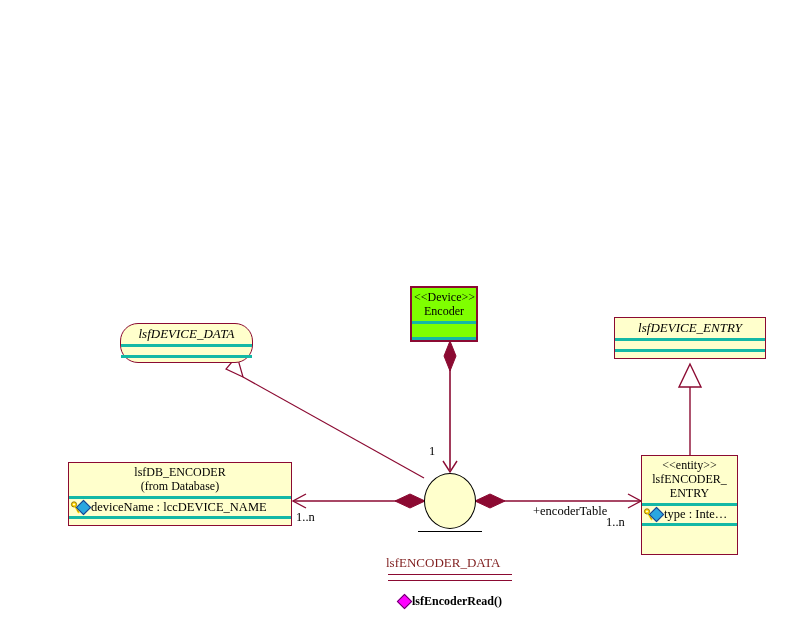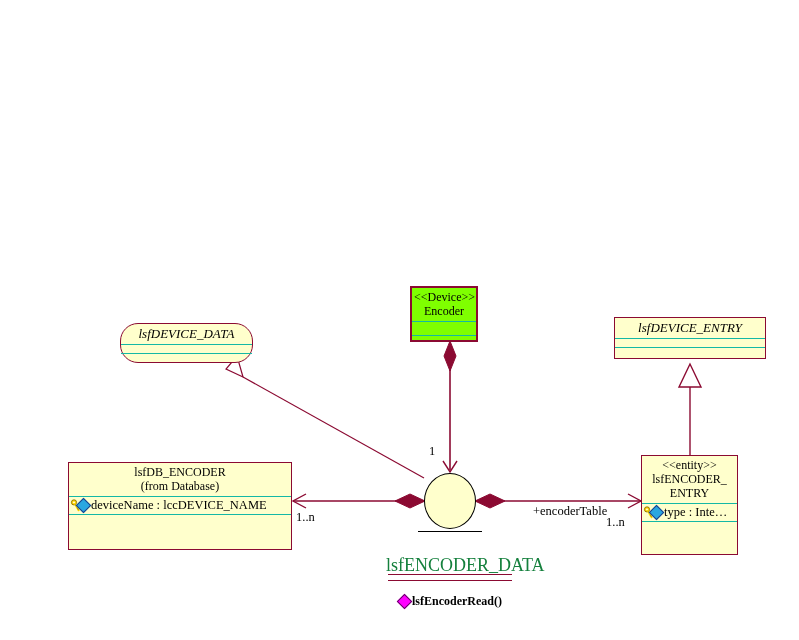--- a/index.html
+++ b/index.html
@@ -24,21 +24,21 @@
     pointer-events: none;
   }
   .node {
     position: absolute;
     box-sizing: border-box;
     border: 1px solid #8b0a32;
     background: #ffffcc;
   }
   .node .compartment {
     box-sizing: border-box;
-    border-top: 1px solid #14b8a6;
+    border-top: 3px solid #14b8a6;
     overflow: hidden;
     white-space: nowrap;
   }
   .node .compartment.first {
     border-top: 0;
   }
   .title-text {
     text-align: center;
     font-size: 13px;
     color: #000000;
@@ -121,22 +121,22 @@
   .edge-label {
     position: absolute;
     font-size: 12.5px;
     line-height: 14px;
     color: #000000;
     white-space: nowrap;
   }
 
   .free-label {
     position: absolute;
-    font-size: 18px;
-    color: #15803d;
+    font-size: 13px;
+    color: #7f1d1d;
     white-space: nowrap;
   }
   .free-op {
     position: absolute;
     display: flex;
     align-items: center;
     font-size: 12px;
     color: #000000;
     white-space: nowrap;
     font-weight: bold;
@@ -214,21 +214,21 @@
       <div class="title-text abstract">lsfDEVICE_ENTRY</div>
     </div>
     <div class="compartment">
       <div class="empty-comp" style="height:8px"></div>
     </div>
     <div class="compartment">
       <div class="empty-comp" style="height:8px"></div>
     </div>
   </div>
 
-  <div class="node" style="left:68px; top:462px; width:224px; height:88px;">
+  <div class="node" style="left:68px; top:462px; width:224px; height:64px;">
     <div class="compartment first">
       <div class="title-text">
         <span class="stereo">lsfDB_ENCODER</span>
         <span class="subtitle">(from Database)</span>
       </div>
     </div>
     <div class="compartment">
       <div class="attr-row">
         <span class="icon-key">
           <svg width="11" height="13" viewBox="0 0 11 13">

